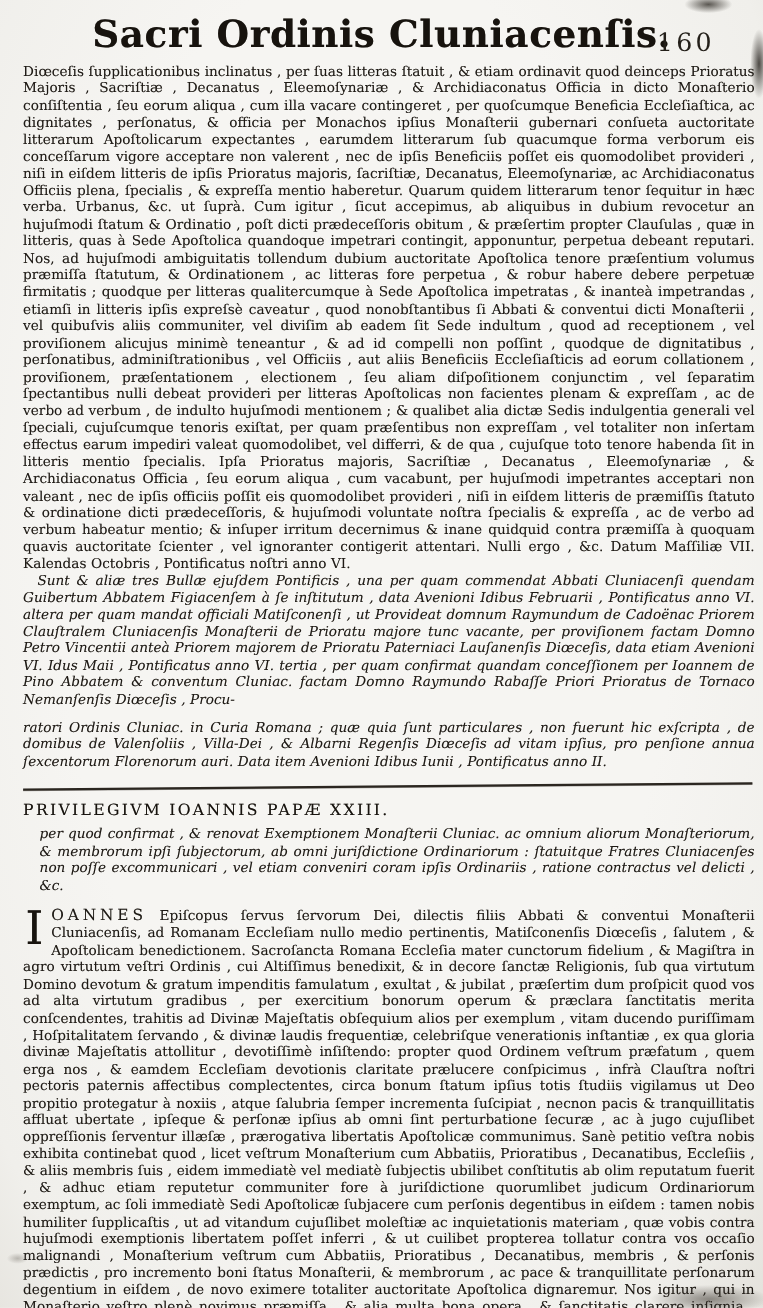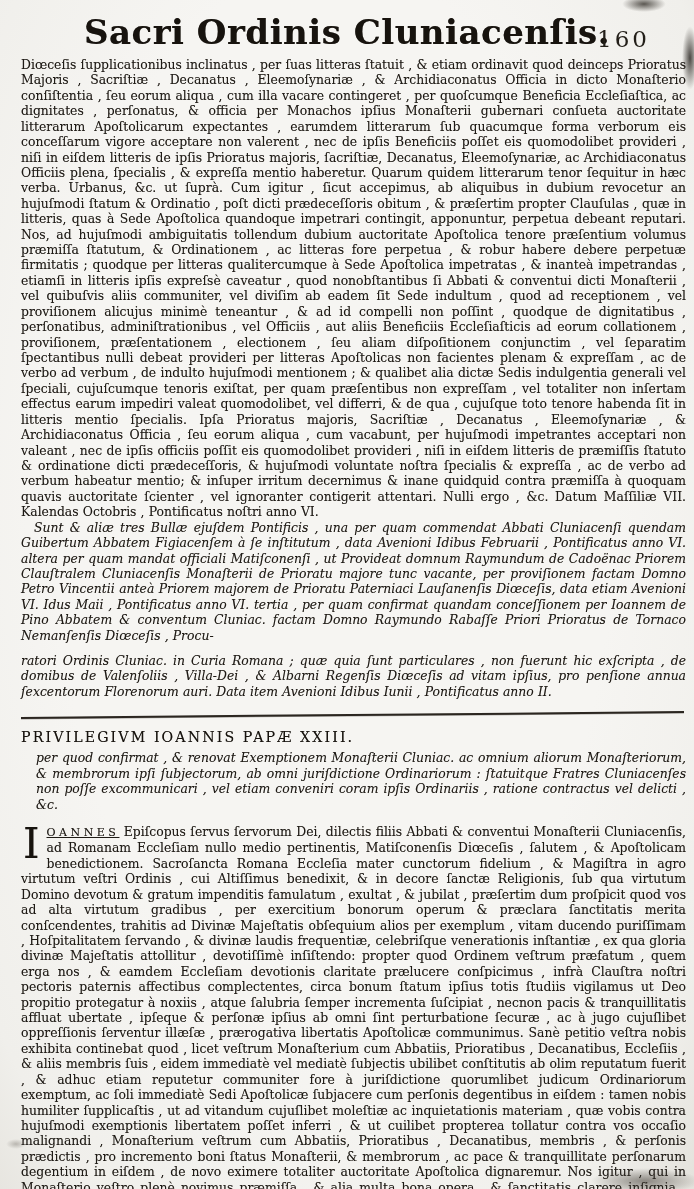--- a/index.html
+++ b/index.html
@@ -40,21 +40,21 @@
     white-space:nowrap;overflow:hidden;color:#17130e;
     text-shadow:0 0 0.5px rgba(23,19,14,.5);
   }
   .priv-sub{margin-top:5px !important;margin-left:15px !important;}
   .body-par{margin-top:12px !important;}
   .dropcap{
     float:left;font-size:42px;line-height:34px;
     padding:3px 7px 0 2px;color:#17130e;
     text-shadow:0 0 0.6px rgba(23,19,14,.5);
   }
-  .firstword{letter-spacing:3.5px;font-size:11px;text-decoration:underline;}
+  .firstword{letter-spacing:3.5px;font-size:14px;}
   .smudge{position:absolute;pointer-events:none;}
   .smudge-tr{top:-4px;right:28px;width:44px;height:16px;
     background:radial-gradient(ellipse,rgba(40,36,30,.75) 0%,rgba(40,36,30,0) 70%);}
   .smudge-redge{top:26px;right:-4px;width:16px;height:64px;
     background:radial-gradient(ellipse,rgba(35,31,26,.8) 0%,rgba(35,31,26,0) 70%);}
   .smudge-br{bottom:-5px;right:-6px;width:110px;height:26px;
     background:radial-gradient(ellipse,rgba(60,55,48,.55) 0%,rgba(60,55,48,0) 70%);}
   .smudge-bl{bottom:40px;left:6px;width:20px;height:10px;
     background:radial-gradient(ellipse,rgba(90,84,75,.35) 0%,rgba(90,84,75,0) 70%);}
 </style>

